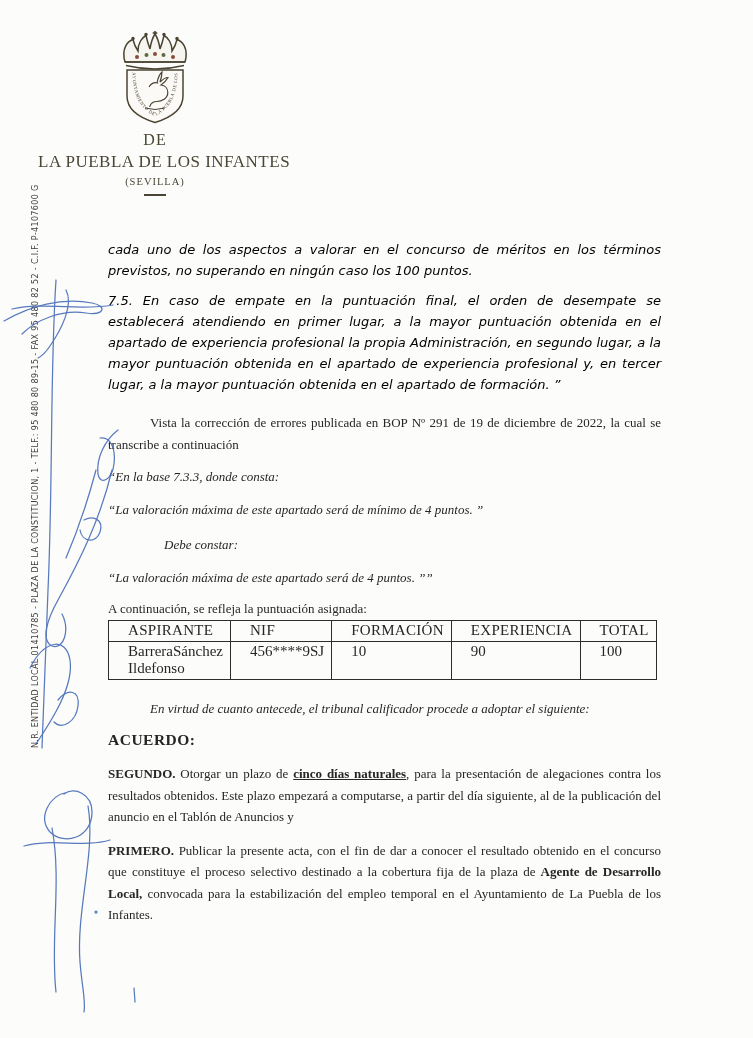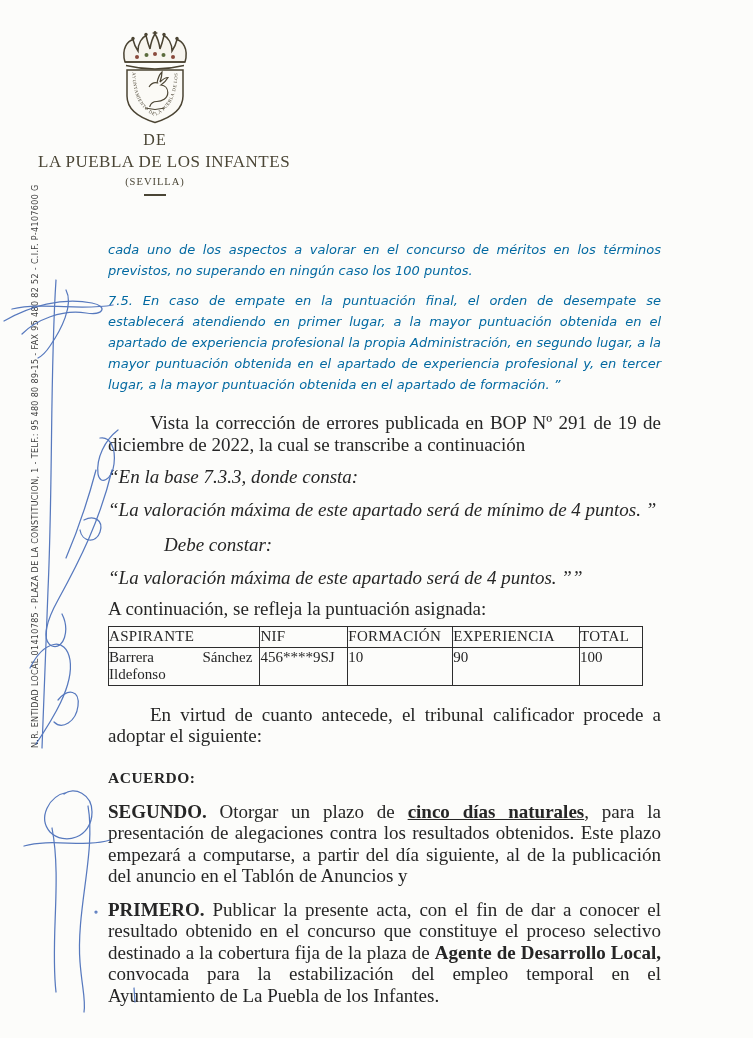--- a/index.html
+++ b/index.html
@@ -29,45 +29,45 @@
     transform-origin:0 0;transform:rotate(-90deg);
     white-space:nowrap;
     font-family:"DejaVu Sans", sans-serif;
     font-size:8px;letter-spacing:0.35px;color:#3c3c3c;
   }
   
   .body-col{position:absolute;left:108px;top:239px;width:553px;}
   .p{margin:0 0 12px 0;text-align:justify;}
   .it-sans{
     font-family:"DejaVu Sans", sans-serif;
-    font-style:italic;font-size:13px;line-height:21px;color:#0369a1;
+    font-style:italic;font-size:13px;line-height:21px;color:#000000;
     margin-bottom:9px;
   }
   .it-sans.last{margin-bottom:17px;}
-  .serif{font-size:19px;line-height:21.5px;}
+  .serif{font-size:13px;line-height:21.5px;}
   .serif-it{font-style:italic;}
   .indent{text-indent:42px;}
   .debe{margin-left:56px;margin-bottom:11px;}
   .mb8{margin-bottom:8px;} .mb10{margin-bottom:10px;} .mb11{margin-bottom:11px;}
-  .mb14{margin-bottom:14px;} .mb6{margin-bottom:6px;}
-  .mb22{margin-bottom:22px;}
+  .mb14{margin-bottom:14px;} .mb6{margin-bottom:0;}
+  .mb22{margin-bottom:12px;font-style:italic;}
   .acuerdo{
     text-align:left;font-weight:bold;font-size:15.5px;
     letter-spacing:0.5px;margin:0 0 14px 0;
   }
   .bold{font-weight:bold;}
   .bold-underline{font-weight:bold;text-decoration:underline;}
   
   table.score{
     border-collapse:collapse;width:535px;margin:0 0 18px 0;
     font-size:15px;color:#262626;
   }
   table.score td,table.score th{
     border:1.4px solid #2d2d2d;
-    padding:1px 7px 2px 0;
+    padding:1px 7px 2px 19px;
     text-align:left;font-weight:normal;vertical-align:top;
   }
   table.score th{letter-spacing:0.3px;}
   .name-line1{display:flex;justify-content:space-between;}
   
   .ink-overlay{position:absolute;left:0;top:0;pointer-events:none;}
 </style>
 </head>
 <body>
 

